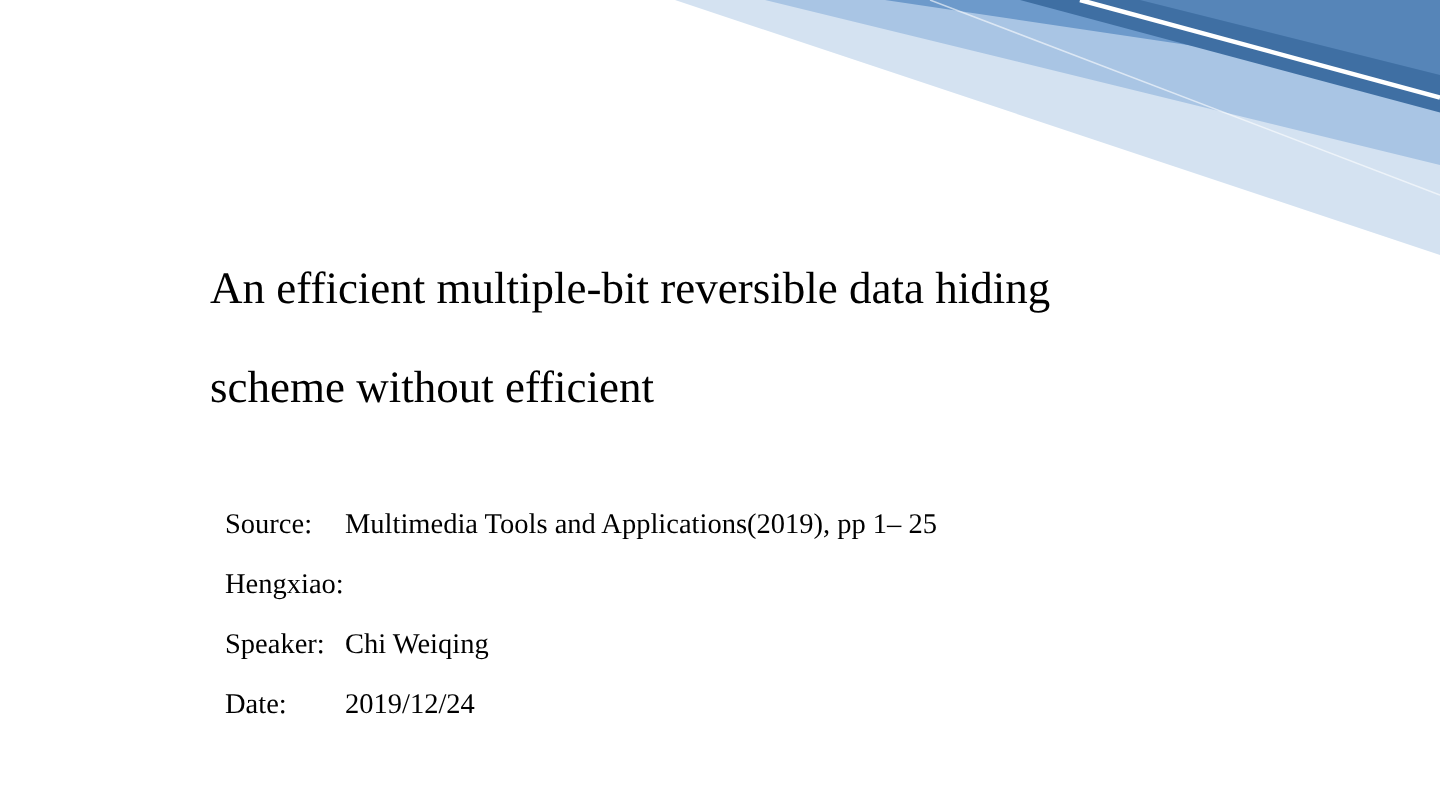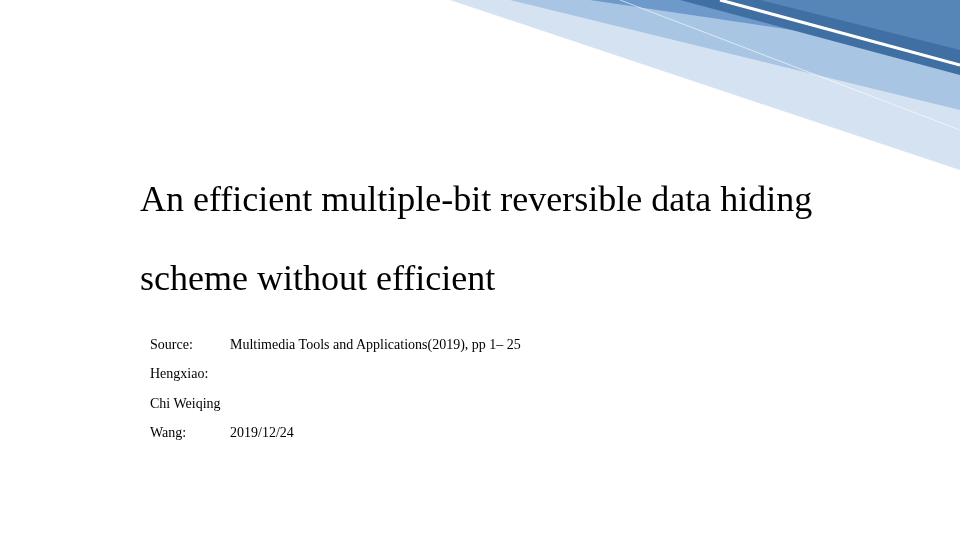--- a/index.html
+++ b/index.html
@@ -19,30 +19,30 @@
     right: 0;
     width: 960px;
     height: 540px;
     pointer-events: none;
   }
   .title {
     position: absolute;
     left: 140px;
     top: 160px;
     width: 700px;
-    font-size: 36px;
+    font-size: 30px;
     line-height: 2.2;
     font-weight: normal;
     color: #000000;
   }
   .meta {
     position: absolute;
     left: 150px;
     top: 330px;
-    font-size: 14px;
+    font-size: 19px;
     line-height: 2.1;
     color: #000000;
   }
   .meta-row {
     display: flex;
   }
   .meta-label {
     width: 80px;
     flex-shrink: 0;
   }
@@ -70,19 +70,20 @@
 
 <div class="meta">
   <div class="meta-row">
     <div class="meta-label">Source:</div>
     <div class="meta-value">Multimedia Tools and Applications(2019), pp 1– 25</div>
   </div>
   <div class="meta-row">
     <div class="meta-label">Hengxiao:</div>
   </div>
   <div class="meta-row">
+    <div class="meta-label">Speaker:</div>
     <div class="meta-value">Chi Weiqing</div>
   </div>
   <div class="meta-row">
-    <div class="meta-label">Wang:</div>
+    <div class="meta-label">Date:</div>
     <div class="meta-value">2019/12/24</div>
   </div>
 </div>
 
 </body></html>

